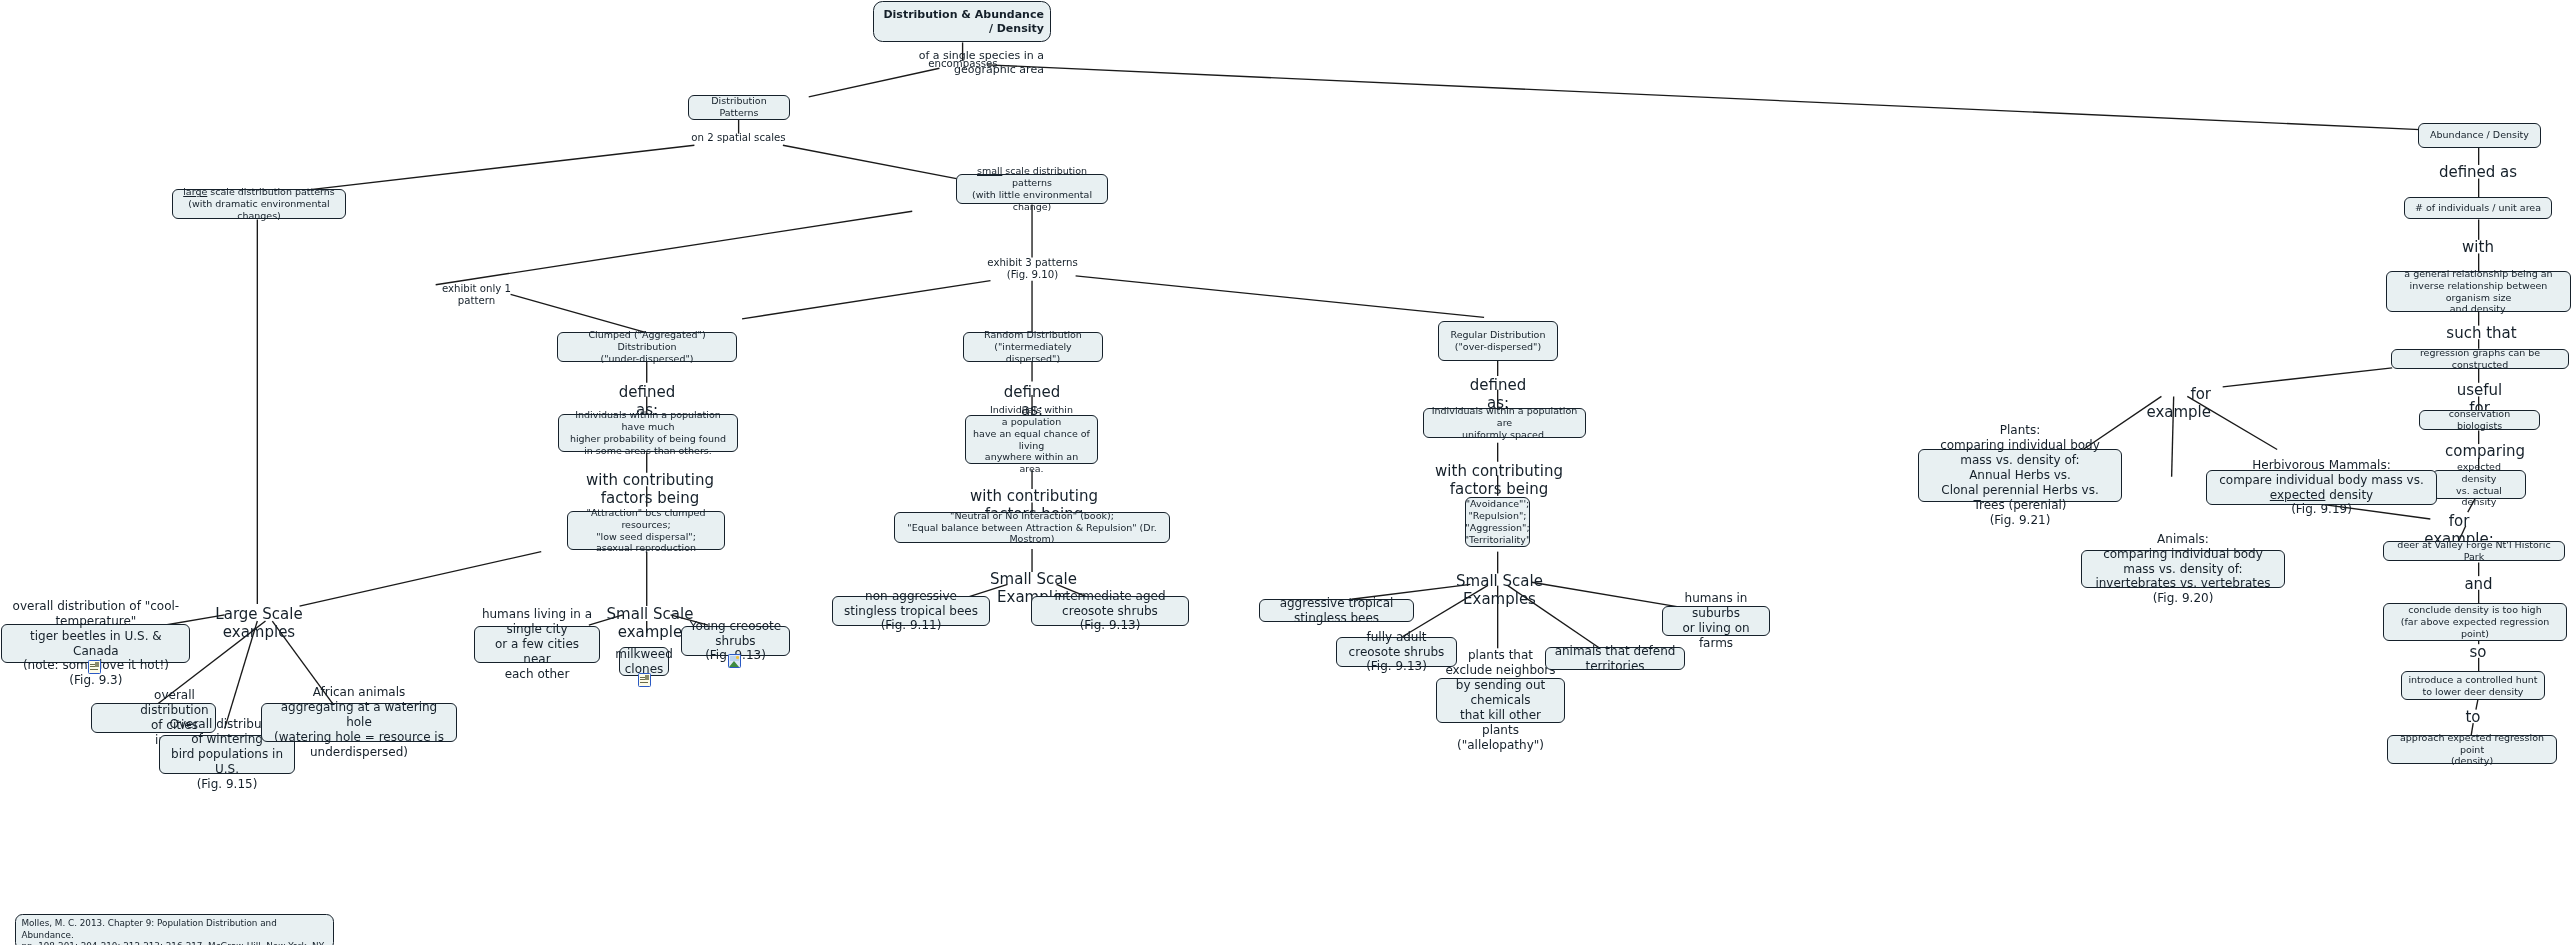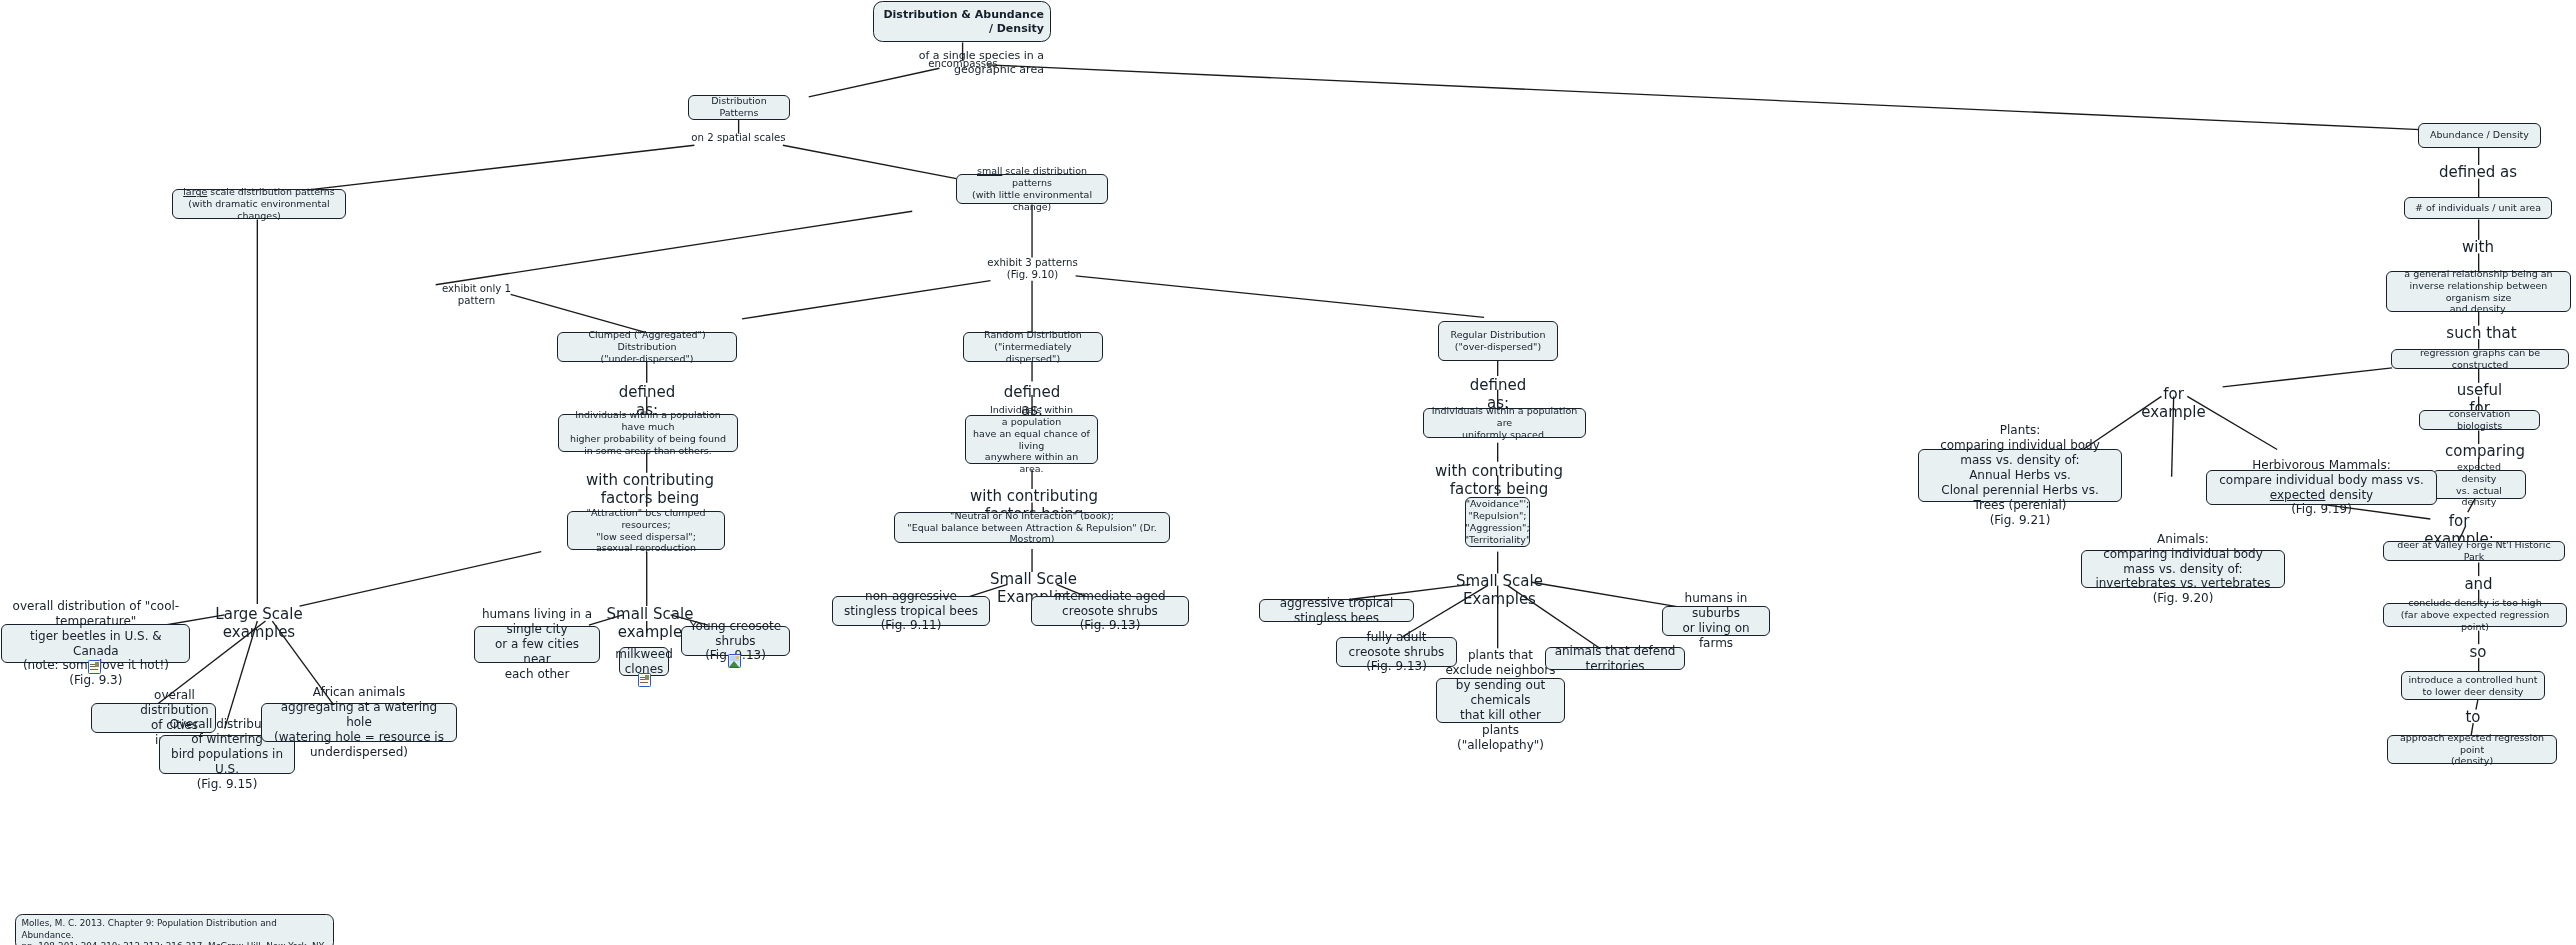--- a/index.html
+++ b/index.html
@@ -402,34 +402,34 @@
 
   <div class="node small" style="left:2432px; top:470px; width:94px; height:29px;">expected density
 vs. actual density</div>
 
   <div class="linklabel sm" style="left:2418px; top:512px; width:82px;">for example:</div>
 
   <div class="node small" style="left:2383px; top:541px; width:182px; height:20.4px;">deer at Valley Forge Nt'l Historic Park</div>
 
   <div class="linklabel sm" style="left:2458px; top:575px; width:41px;">and</div>
 
-  <div class="node small" style="left:2383px; top:603px; width:184px; height:24px;">conclude density is too high
+  <div class="node small" style="left:2383px; top:603px; width:184px; height:38px;">conclude density is too high
 (far above expected regression point)</div>
 
   <div class="linklabel sm" style="left:2461px; top:643px; width:34px;">so</div>
 
   <div class="node small" style="left:2401px; top:671px; width:144px; height:29px;">introduce a controlled hunt
 to lower deer density</div>
 
   <div class="linklabel sm" style="left:2456px; top:708px; width:34px;">to</div>
 
   <div class="node small" style="left:2387px; top:735px; width:170px; height:29px;">approach expected regression point
 (density)</div>
 
-  <div class="linklabel sm" style="left:2136px; top:385px; width:75px;">for example</div>
+  <div class="linklabel sm" style="left:2136px; top:385px; width:75px;text-align:right;">for example</div>
 
   <div class="node tiny" style="left:1918px; top:449px; width:204px; height:53px;">Plants:
 comparing individual body mass vs. density of:
 Annual Herbs vs.
 Clonal perennial Herbs vs.
 Trees (perenial)
 (Fig. 9.21)</div>
 
   <div class="node tiny" style="left:2081px; top:550px; width:204px; height:38px;">Animals:
 comparing individual body mass vs. density of:

